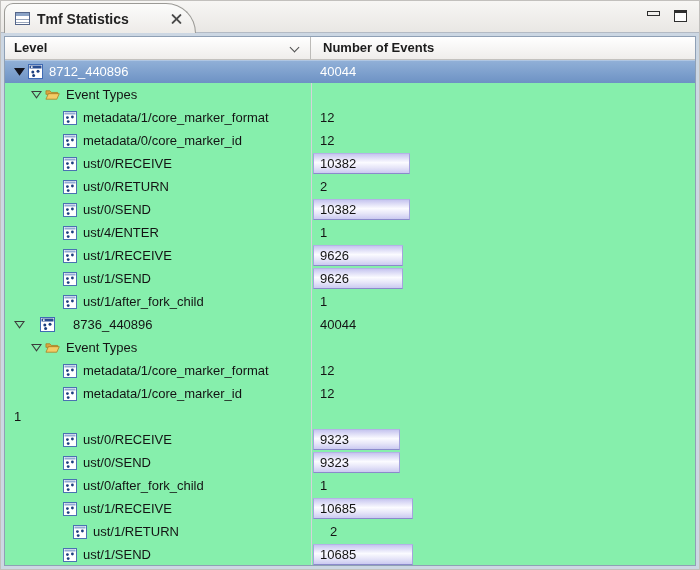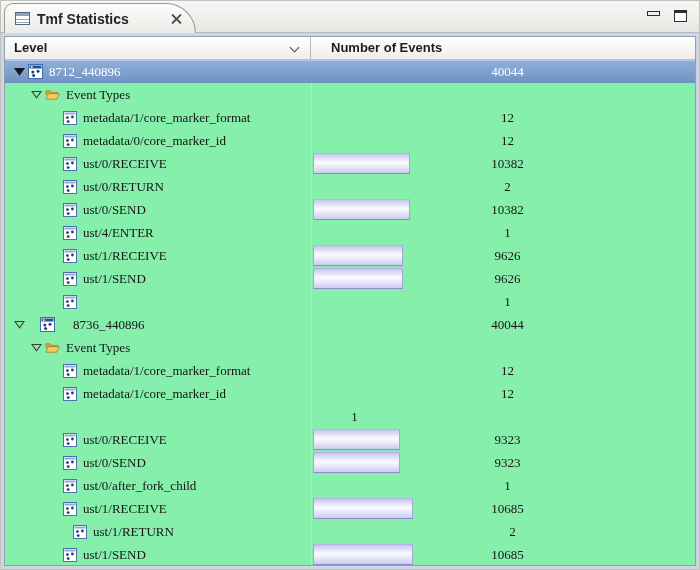--- a/index.html
+++ b/index.html
@@ -51,38 +51,38 @@
     border:1px solid #8fa0b5;
     display:flex; flex-direction:column; position:relative; overflow:hidden;
   }
   .thead {
     height:23px; flex:none; position:relative;
     background:linear-gradient(#ffffff,#efedeb);
     border-bottom:1px solid #c3c1be;
     font-size:13px; font-weight:700; color:#1c1c1c;
   }
   .col-level { position:absolute; left:0; top:0; bottom:0; width:306px; line-height:22px; padding-left:9px; border-right:1px solid #bdbbb8; }
-  .col-events { position:absolute; left:307px; top:0; bottom:0; right:0; line-height:22px; padding-left:11px;margin-left:8px; }
+  .col-events { position:absolute; left:307px; top:0; bottom:0; right:0; line-height:22px; padding-left:11px; }
   .sort-chevron { position:absolute; left:286px; top:7px; width:8px; height:8px; }
   .sort-chevron::before{
     content:""; position:absolute; left:0; top:0; width:6px; height:6px;
     border-left:1.6px solid #4f4f4f; border-bottom:1.6px solid #4f4f4f;
     transform:rotate(-45deg);
   }
 
   .tbody { flex:1; position:relative; font-size:13px; color:#141414; overflow:hidden; }
   .vdivider { position:absolute; left:306px; top:0; bottom:0; width:1px; background:#d4d4da; z-index:0; }
 
-  .row { height:23px; display:flex; align-items:center; position:relative; z-index:1;font-family:Liberation Serif, serif; }
+  .row { height:23px; display:flex; align-items:center; position:relative; z-index:1; }
   .row.selected { background:linear-gradient(#92b1d8,#6d92c4); color:#ffffff; box-shadow:inset 0 1px 0 rgba(255,255,255,.28); }
   .cell-level { width:306px; flex:none; display:flex; align-items:center; height:100%; overflow:hidden; }
   .expander { width:17px; height:16px; flex:none; display:flex; align-items:center; justify-content:center; }
   .row-icon { width:15px; height:15px; flex:none; margin-right:6px; display:flex; align-items:center; justify-content:center; }
   .label { white-space:nowrap; }
-  .cell-value { flex:1; position:relative; height:100%; display:flex; align-items:center; padding-left:9px;justify-content:center; }
+  .cell-value { flex:1; position:relative; height:100%; display:flex; align-items:center; padding-left:9px; }
   .bar {
     position:absolute; left:2px; top:1px; height:21px; z-index:0;
     background:linear-gradient(180deg,#c6c5ef 0%,#fbfbff 45%,#e6e5f8 72%,#cbcaf1 100%);
     border:1px solid #a5a4dd; border-bottom-color:#8b8acb; border-top-color:#b4b3e6;
   }
   .val { position:relative; z-index:1; }
 </style>
 </head>
 <body>
 
@@ -308,20 +308,21 @@
               <span class="expander"></span>
               <span class="row-icon">
                 <svg width="14" height="14" viewBox="0 0 14 14">
     <rect x="0.5" y="0.5" width="13" height="13" fill="#ffffff" stroke="#4a72b2"></rect>
     <rect x="1.5" y="1.5" width="11" height="2" fill="#93acd4"></rect>
     <circle cx="4.4" cy="6.6" r="1.4" fill="#1c3f7f"></circle>
     <circle cx="9.4" cy="6" r="1.4" fill="#1c3f7f"></circle>
     <circle cx="5.2" cy="10.6" r="1.4" fill="#1c3f7f"></circle>
   </svg>
               </span>
+              <span class="label">ust/1/after_fork_child</span>
             </div>
             <div class="cell-value">
               <span class="val">1</span>
             </div>
           </div>
           <div class="row">
             <div class="cell-level" style="padding-left: 6px; gap: 12px;">
               <span class="expander">
                 <svg width="11" height="9" viewBox="0 0 11 9">
   <path d="M1 1.5 H10 L5.5 7.8 Z" fill="none" stroke="#3c3c3c" stroke-width="1.1"></path>

